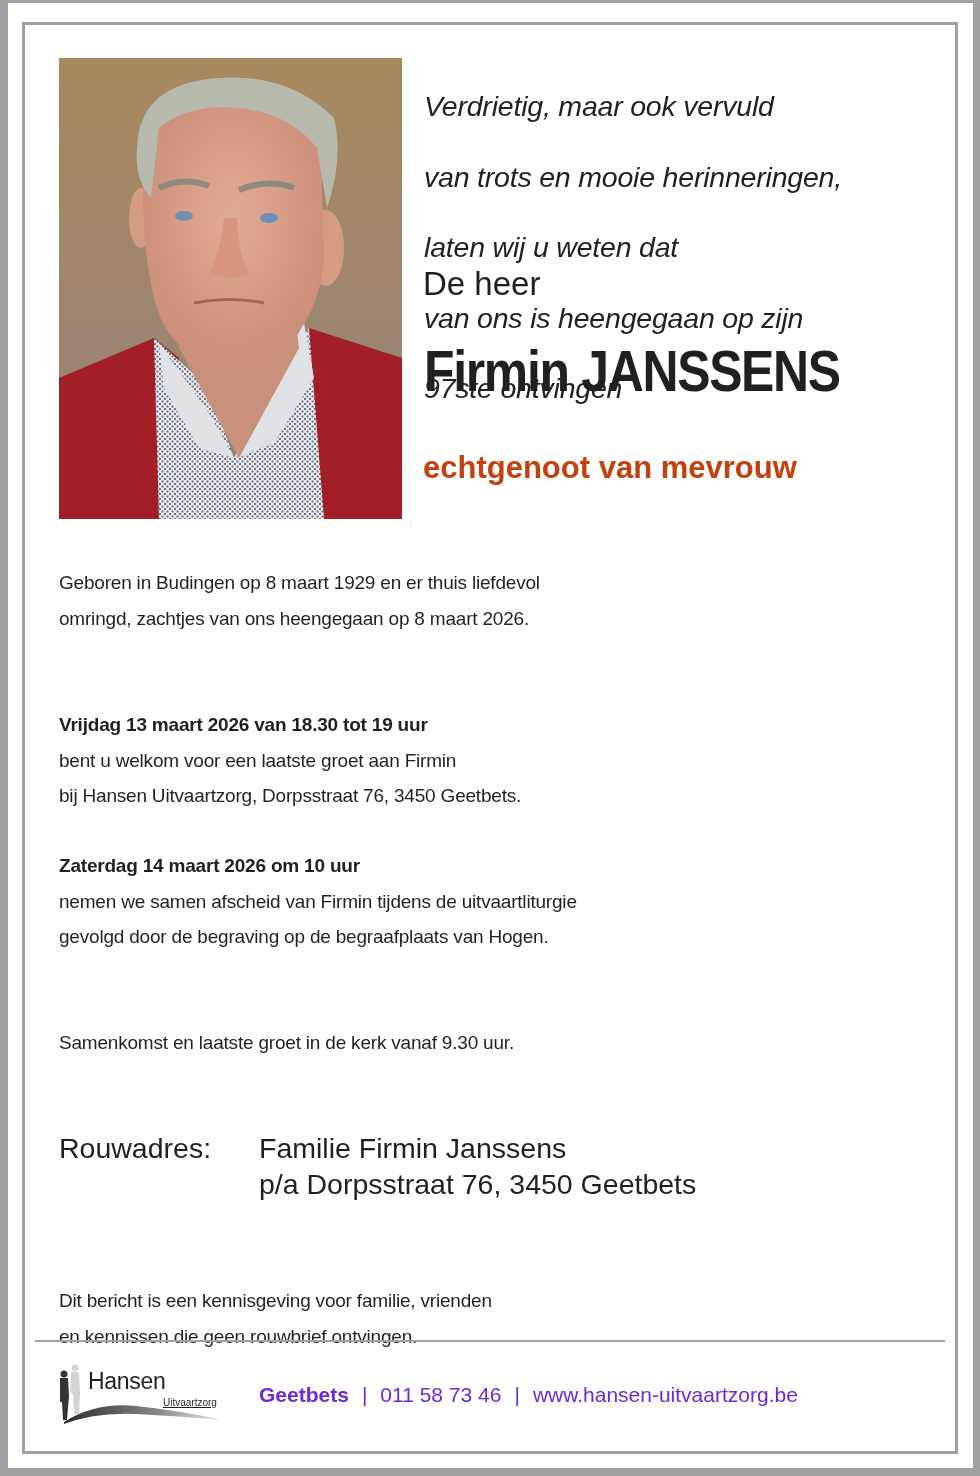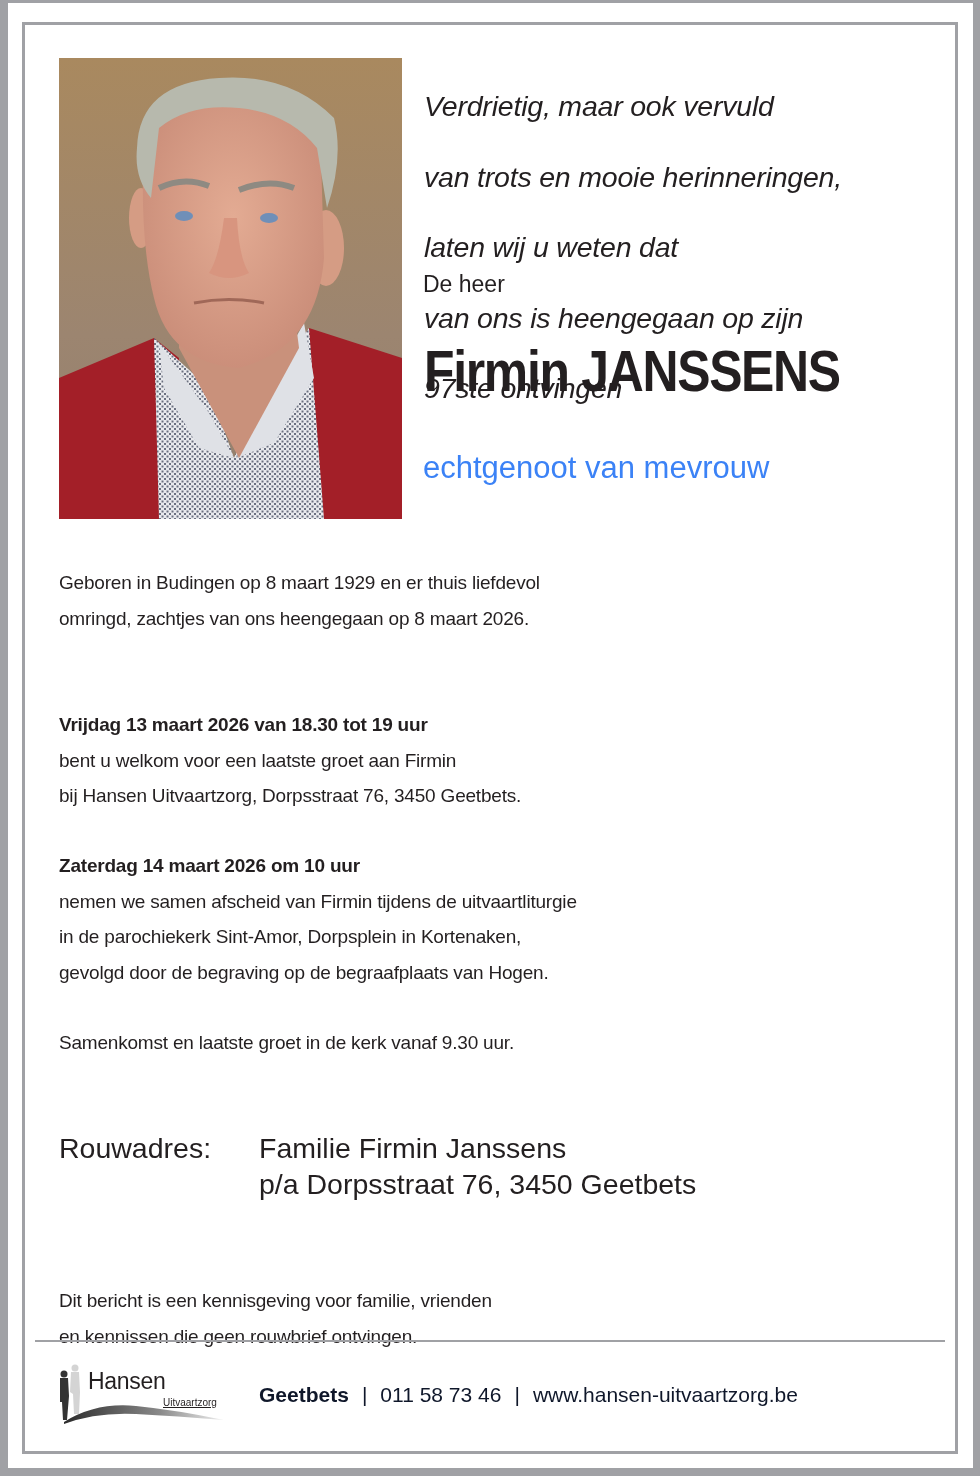--- a/index.html
+++ b/index.html
@@ -28,33 +28,33 @@
 
     .intro {
       position: absolute; left: 424px; top: 54px; width: 520px;
       font-style: italic; font-size: 28.5px; line-height: 35.5px; color: #231f20;
       letter-spacing: -0.2px;
     }
     .intro div { white-space: nowrap; margin-top: 35px; }
 
     .honorific {
       position: absolute; left: 423px; top: 266px;
-      font-size: 23px; line-height: 36px;
+      font-size: 33px; line-height: 36px;
     }
 
     .name {
       position: absolute; left: 424px; top: 336px;
       font-size: 58px; line-height: 70px; font-weight: bold;
       letter-spacing: -1.5px; transform: scaleX(0.86); transform-origin: left center;
       white-space: nowrap;
     }
 
     .spouse {
       position: absolute; left: 423px; top: 448px;
-      font-size: 31px; line-height: 39px; font-weight: normal; color: #3b82f6;
+      font-size: 31px; line-height: 39px; font-weight: bold; color: #c2410c;
     }
     .spouse div { white-space: nowrap; }
 
     .body-text {
       position: absolute; left: 59px; width: 880px;
       font-size: 19px; line-height: 35.5px; color: #231f20;
       letter-spacing: -0.2px;
     }
     .body-text div { white-space: nowrap; }
     .bold { font-weight: bold; }
@@ -88,21 +88,21 @@
     .logo-name {
       position: absolute; left: 32px; top: 7px;
       font-size: 23px; line-height: 24px; color: #231f20; letter-spacing: -0.3px;
     }
     .logo-sub {
       position: absolute; left: 107px; top: 35px;
       font-size: 10px; line-height: 11px; color: #231f20; text-decoration: underline;
     }
     .contact {
       margin-left: 28px; display: flex; align-items: center;
-      font-size: 21px; color: #0f172a; white-space: nowrap;
+      font-size: 21px; color: #6d28d9; white-space: nowrap;
     }
     .contact .city { font-weight: bold; }
     .contact .sep { margin: 0 13px; }
   </style>
 </head>
 <body>
 
 <div class="outer-frame"></div>
 <div class="inner-frame"></div>
 
@@ -178,21 +178,20 @@
 
 <div class="body-text event1">
   <div class="bold">Vrijdag 13 maart 2026 van 18.30 tot 19 uur</div>
   <div>bent u welkom voor een laatste groet aan Firmin</div>
   <div>bij Hansen Uitvaartzorg, Dorpsstraat 76, 3450 Geetbets.</div>
 </div>
 
 <div class="body-text event2">
   <div class="bold">Zaterdag 14 maart 2026 om 10 uur</div>
   <div>nemen we samen afscheid van Firmin tijdens de uitvaartliturgie</div>
-  <div>in de parochiekerk Sint-Amor, Dorpsplein in Kortenaken,</div>
   <div>gevolgd door de begraving op de begraafplaats van Hogen.</div>
 </div>
 
 <div class="body-text gathering">
   <div>Samenkomst en laatste groet in de kerk vanaf 9.30 uur.</div>
 </div>
 
 <div class="address">
   <div class="label">Rouwadres:</div>
   <div class="lines">

